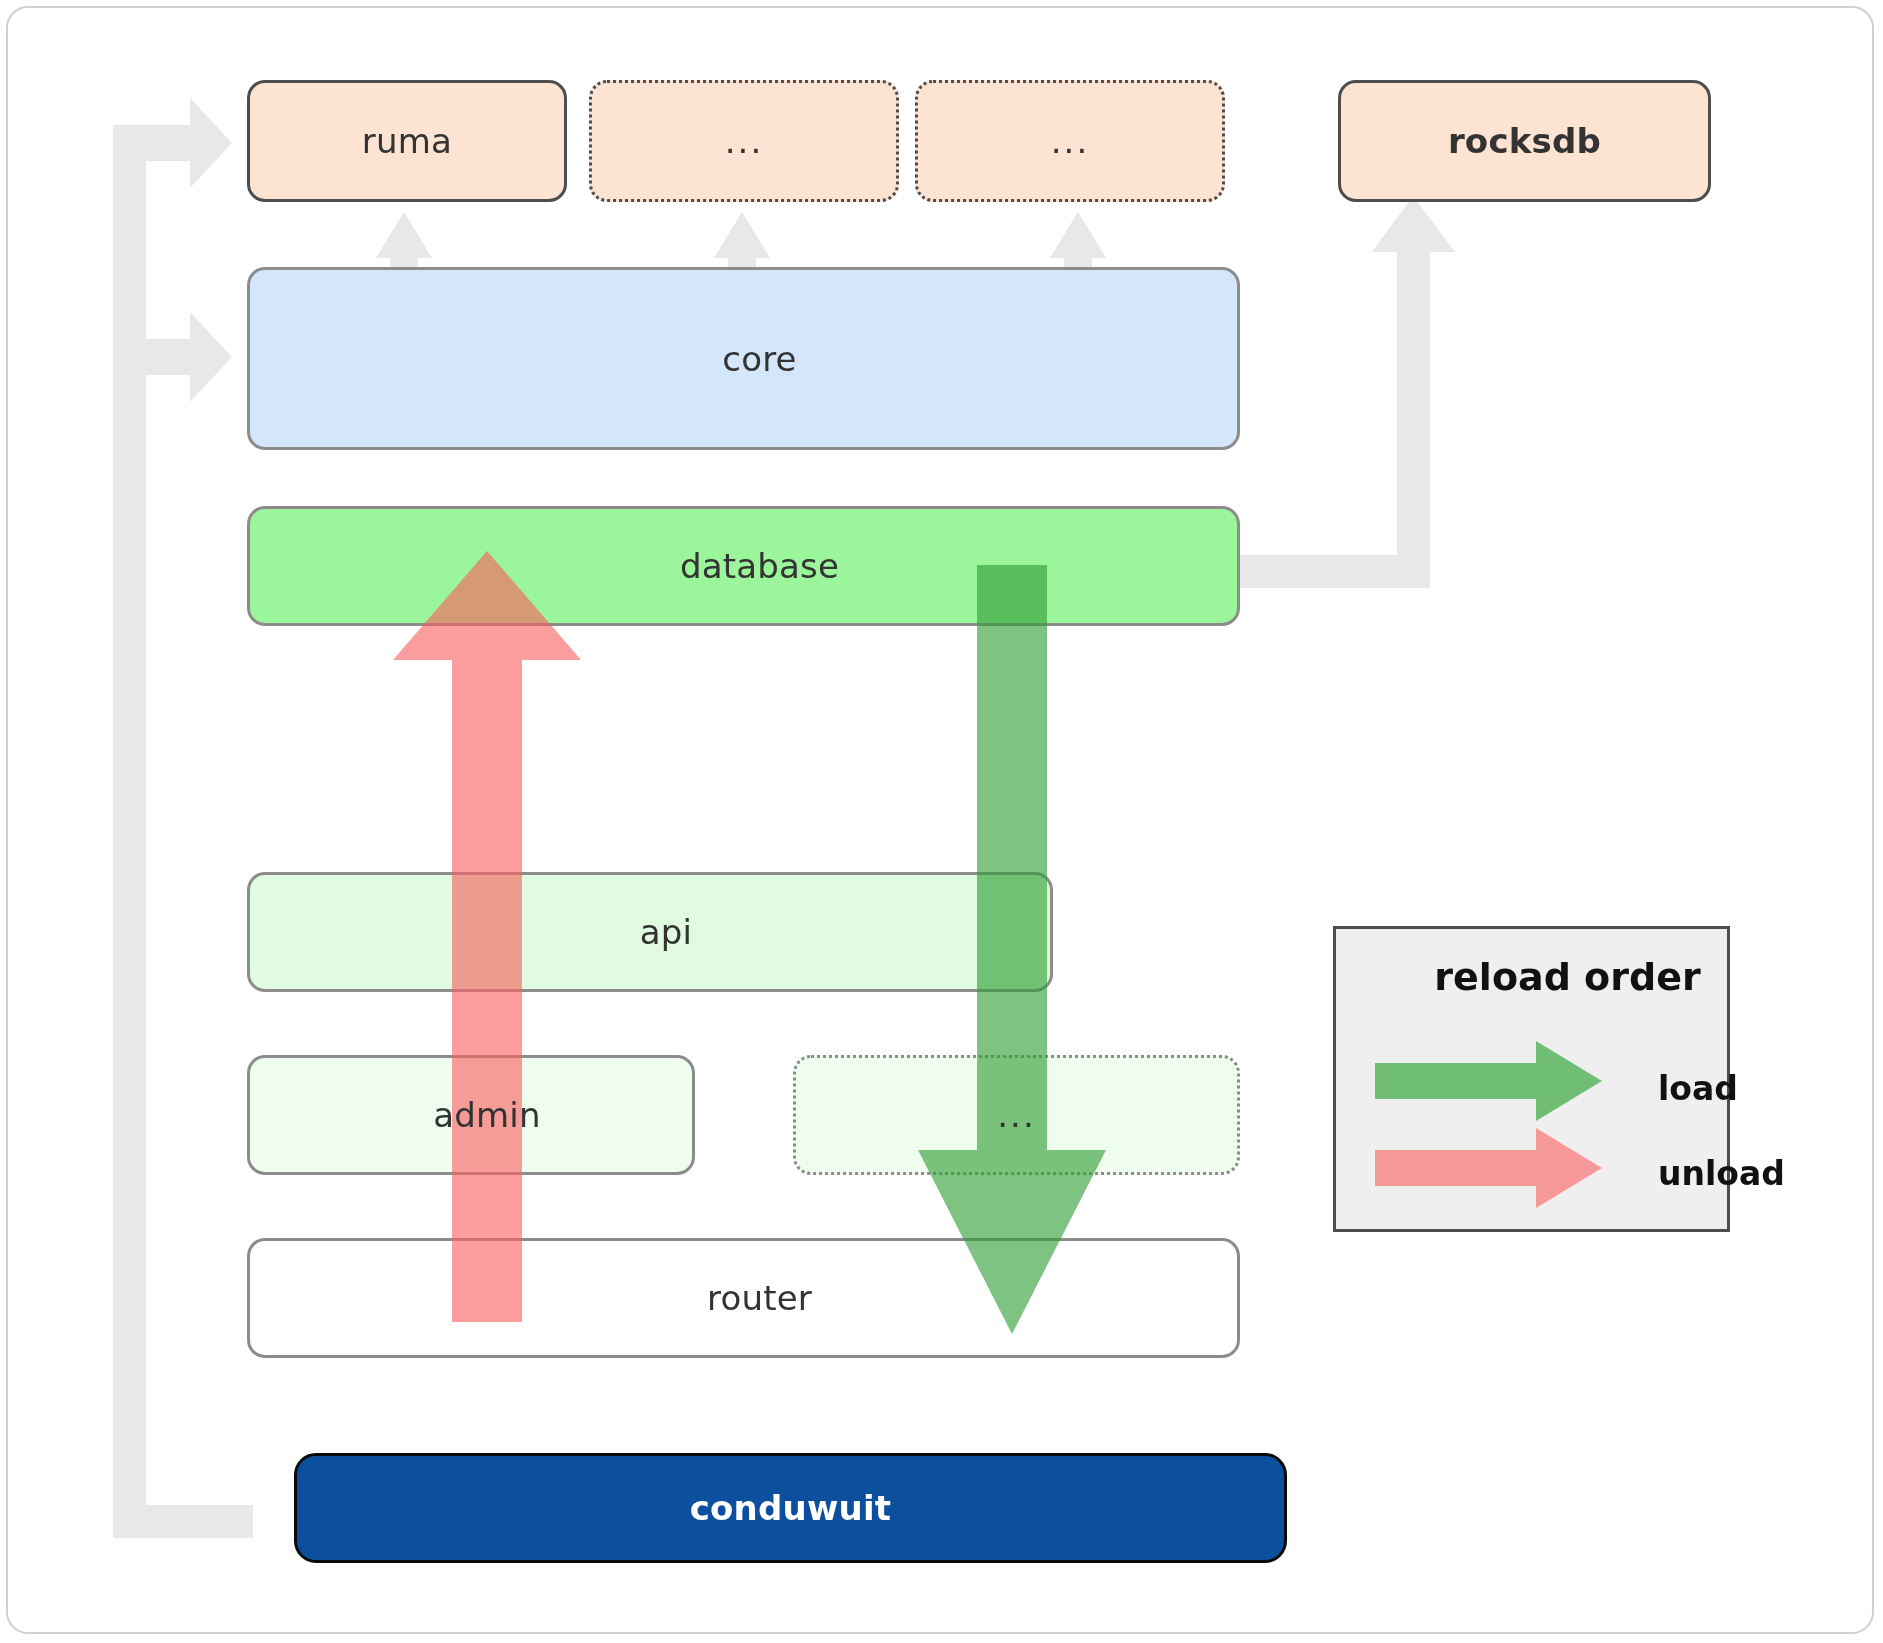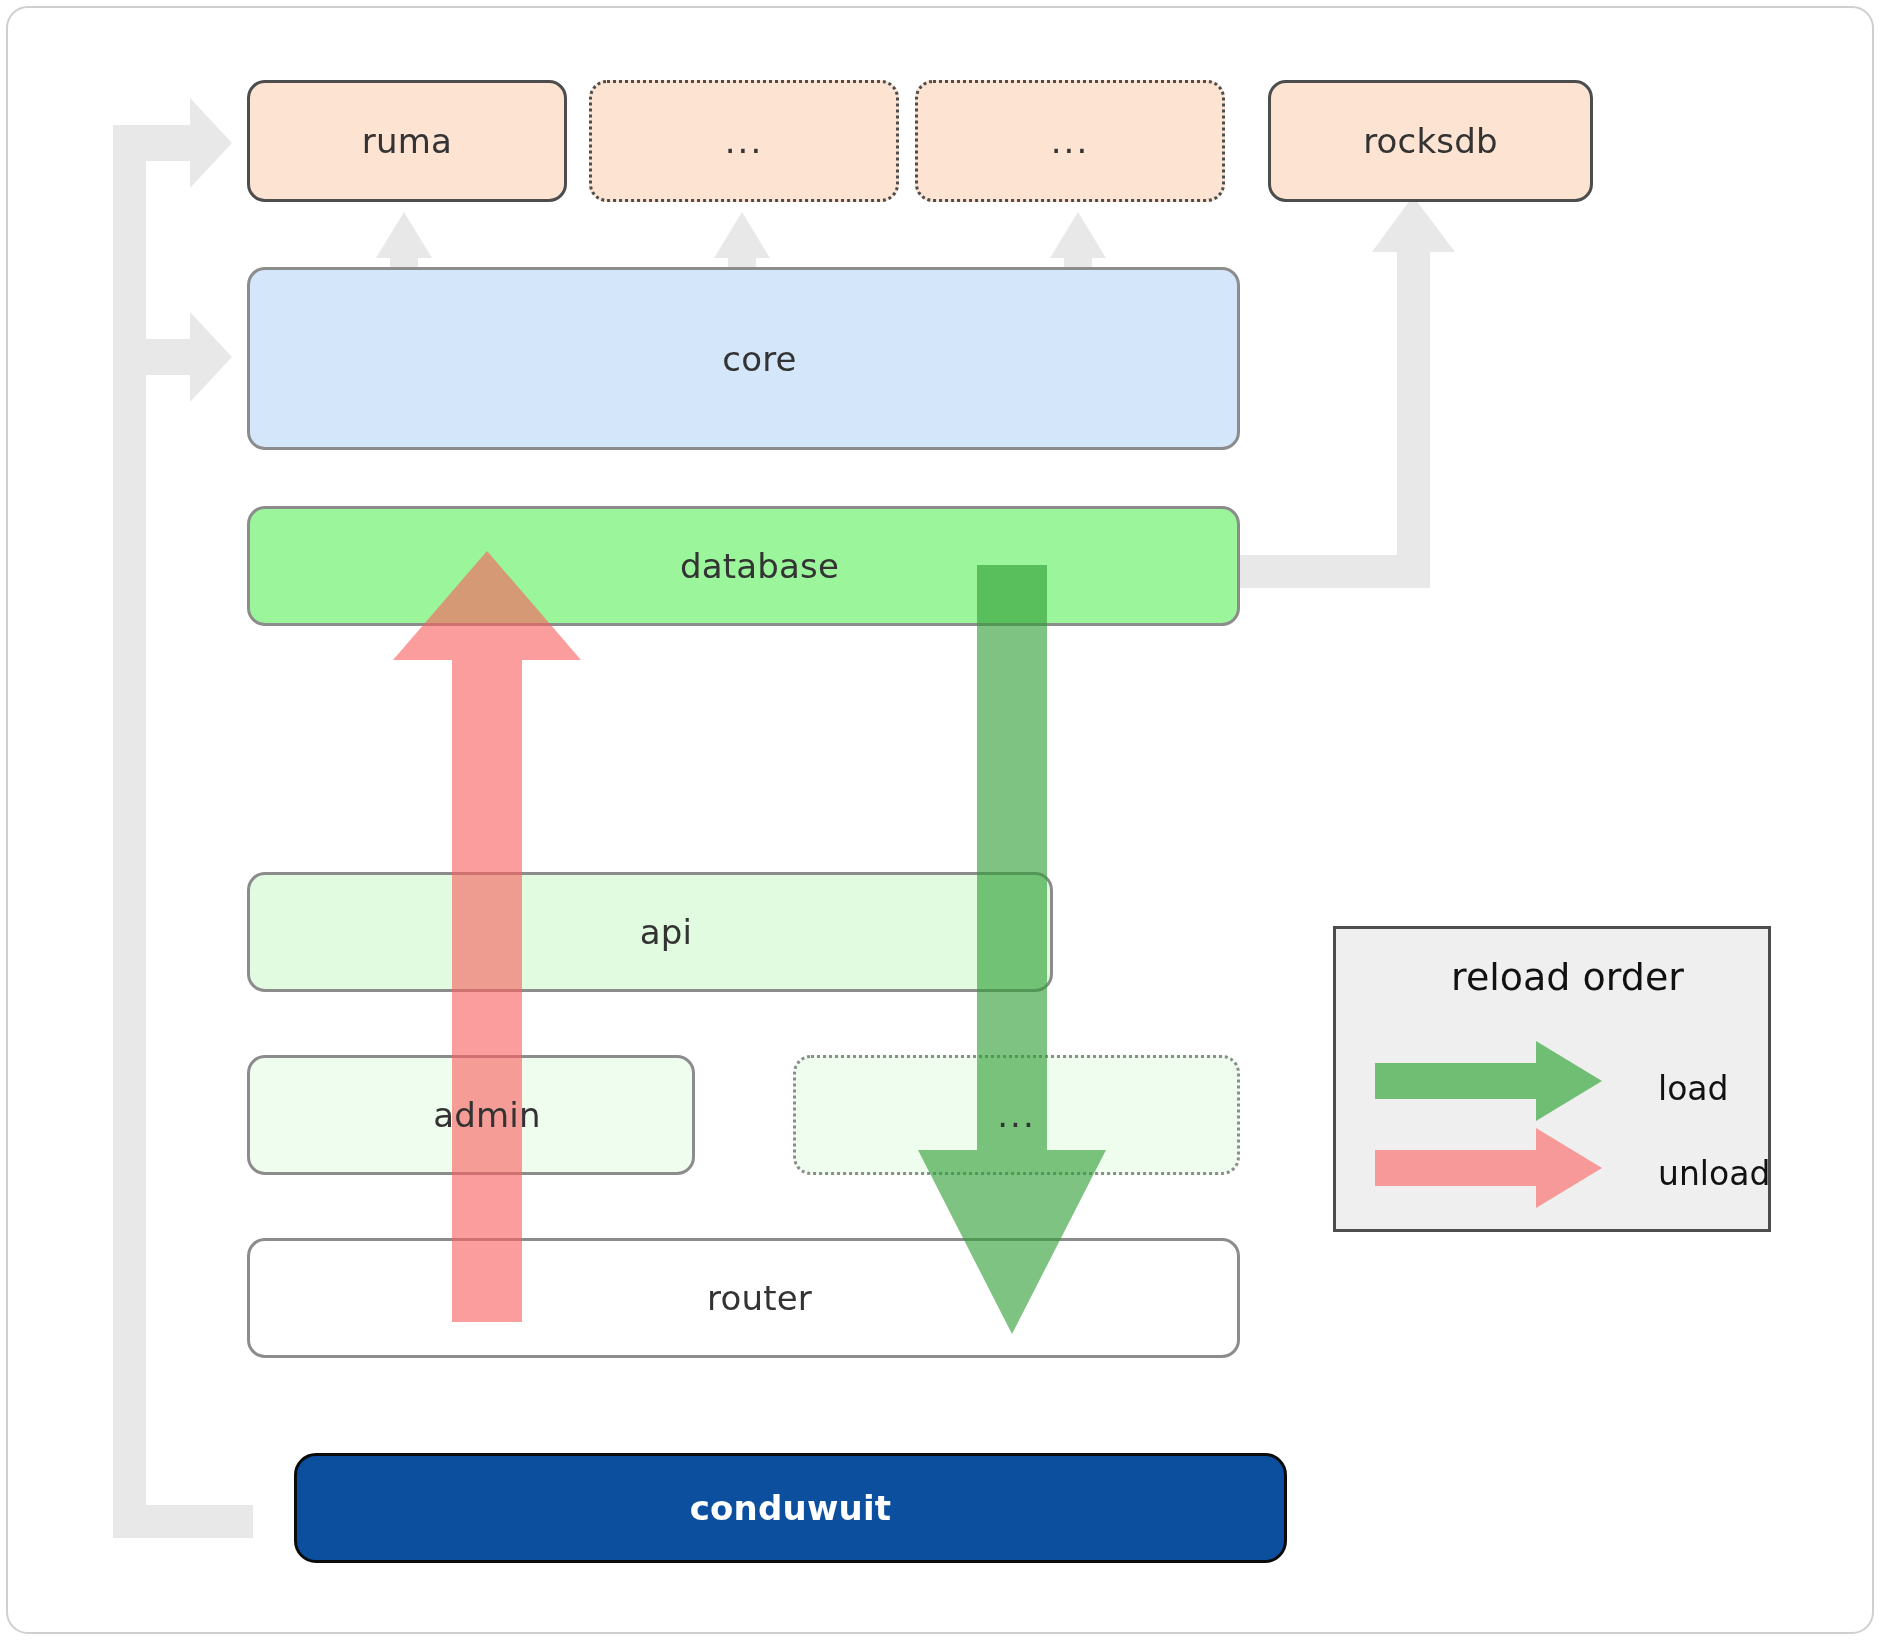--- a/index.html
+++ b/index.html
@@ -74,25 +74,26 @@
   }
   .node .label {
     position: relative;
     z-index: 2;
     pointer-events: none;
   }
   #legend {
     position: absolute;
     left: 1333px;
     top: 926px;
-    width: 438px;
+    width: 397px;
     height: 306px;
     background: #efefef;
     border: 3px solid #4d4d4d;
     box-sizing: border-box;
+    font-weight: bold;
   }
   #legend .legend-title {
     position: absolute;
     left: 0;
     top: 26px;
     width: 463px;
     text-align: center;
     font-size: 38px;
     color: #111111;
   }
@@ -145,21 +146,21 @@
   </div>
 
   <div class="node dep-dotted" style="left:589px; top:80px; width:310px; height:122px;">
     <span class="label ellipsis">...</span>
   </div>
 
   <div class="node dep-dotted" style="left:915px; top:80px; width:310px; height:122px;">
     <span class="label ellipsis">...</span>
   </div>
 
-  <div class="node dep" style="left:1268px; top:80px; width:325px; height:122px;">
+  <div class="node dep" style="left:1338px; top:80px; width:373px; height:122px;font-weight:bold;">
     <span class="label">rocksdb</span>
   </div>
 
   <div class="node crate" style="left:247px; top:267px; width:993px; height:183px; background:#d4e6fa;">
     <span class="label">core</span>
   </div>
 
   <div class="node crate" style="left:247px; top:506px; width:993px; height:120px; background:#9bf59b;">
     <span class="label">database</span>
   </div>

